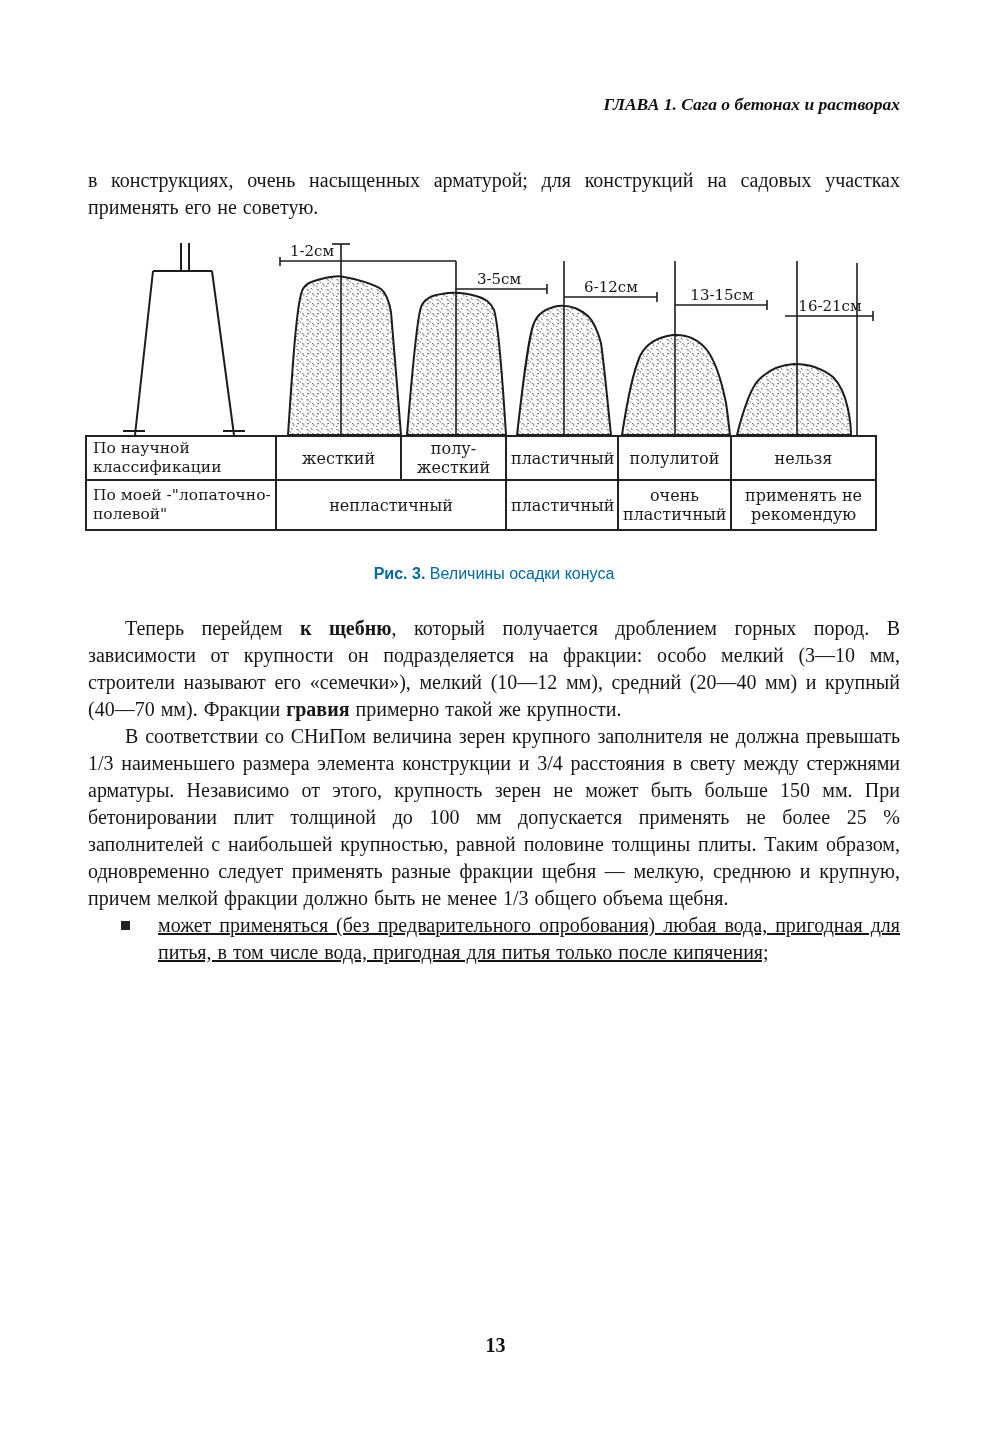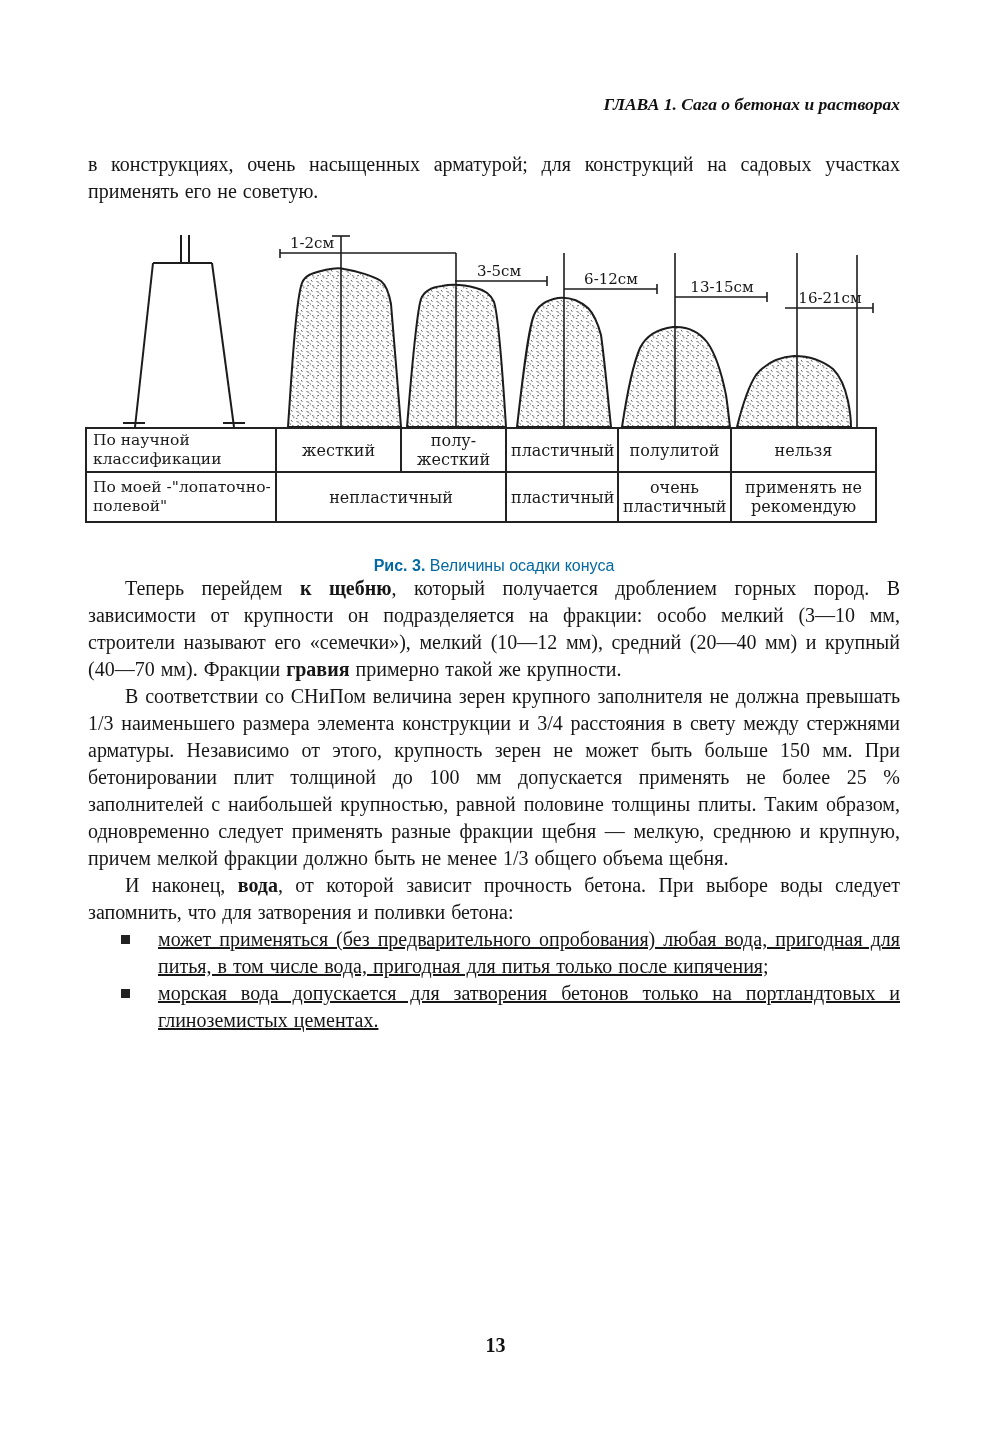--- a/index.html
+++ b/index.html
@@ -26,25 +26,25 @@
     font-size: 17.5px;
     color: #111;
   }
   .body-text {
     margin: 0;
     font-size: 20px;
     line-height: 27px;
     text-align: justify;
     word-spacing: 1px;
   }
-  .intro { margin-top: 36px; }
+  .intro { margin-top: 52px; }
   .indent { text-indent: 37px; }
 
   .figure-block {
-    margin-top: 24px;
+    margin-top: 16px;
     margin-left: -3px;
     width: 792px;
   }
   .fig-svg { display: block; }
   .fig-table {
     border-collapse: collapse;
     table-layout: fixed;
     width: 790px;
     font-family: "DejaVu Serif", serif;
     font-size: 16px;
@@ -64,21 +64,21 @@
   .fig-table tr.row1 { height: 36px; }
   .fig-table tr.row2 { height: 50px; }
 
   .fig-caption {
     margin: 34px 0 0 0;
     text-align: center;
     font-family: "Liberation Sans", sans-serif;
     font-size: 16px;
     color: #0369a1;
   }
-  .body-section { }
+  .body-section { margin-top: 32px; }
   .bullet-list { list-style: none; margin: 0; padding: 0; text-decoration: underline; }
   .bullet-item {
     position: relative;
     padding-left: 70px;
     font-size: 20px;
     line-height: 27px;
     text-align: justify;
     word-spacing: 1px;
   }
   .bullet-square {
@@ -193,25 +193,23 @@
       </table>
     </div>
 
     <p class="fig-caption"><b>Рис. 3.</b> <span>Величины осадки конуса</span></p>
 
     <div class="body-section">
       <p class="body-text indent"><span>Теперь перейдем </span><b>к щебню</b><span>, который получается дроблением горных пород. В зависимости от крупности он подразделяется на фракции: особо мелкий (3—10 мм, строители называют его «семечки»), мелкий (10—12 мм), средний (20—40 мм) и крупный (40—70 мм). Фракции </span><b>гравия</b><span> примерно такой же крупности.</span></p>
 
       <p class="body-text indent">В соответствии со СНиПом величина зерен крупного заполнителя не должна превышать 1/3 наименьшего размера элемента конструкции и 3/4 расстояния в свету между стержнями арматуры. Независимо от этого, крупность зерен не может быть больше 150 мм. При бетонировании плит толщиной до 100 мм допускается применять не более 25 % заполнителей с наибольшей крупностью, равной половине толщины плиты. Таким образом, одновременно следует применять разные фракции щебня — мелкую, среднюю и крупную, причем мелкой фракции должно быть не менее 1/3 общего объема щебня.</p>
 
-      <p class="body-text indent"><span>И наконец, </span><b>вода</b><span>, от которой зависит прочность бетона. При выборе воды следует запомнить, что для затворения и поливки бетона:</span></p>
 
       <ul class="bullet-list">
         <li class="bullet-item"><span class="bullet-square"></span><span>может применяться (без предварительного опробования) любая вода, пригодная для питья, в том числе вода, пригодная для питья только после кипячения;</span></li>
-        <li class="bullet-item"><span class="bullet-square"></span><span>морская вода допускается для затворения бетонов только на портландтовых и глиноземистых цементах.</span></li>
       </ul>
 
     </div>
 
   </div>
 
   <div class="page-number">13</div>
 </div>
 
 </body></html>

